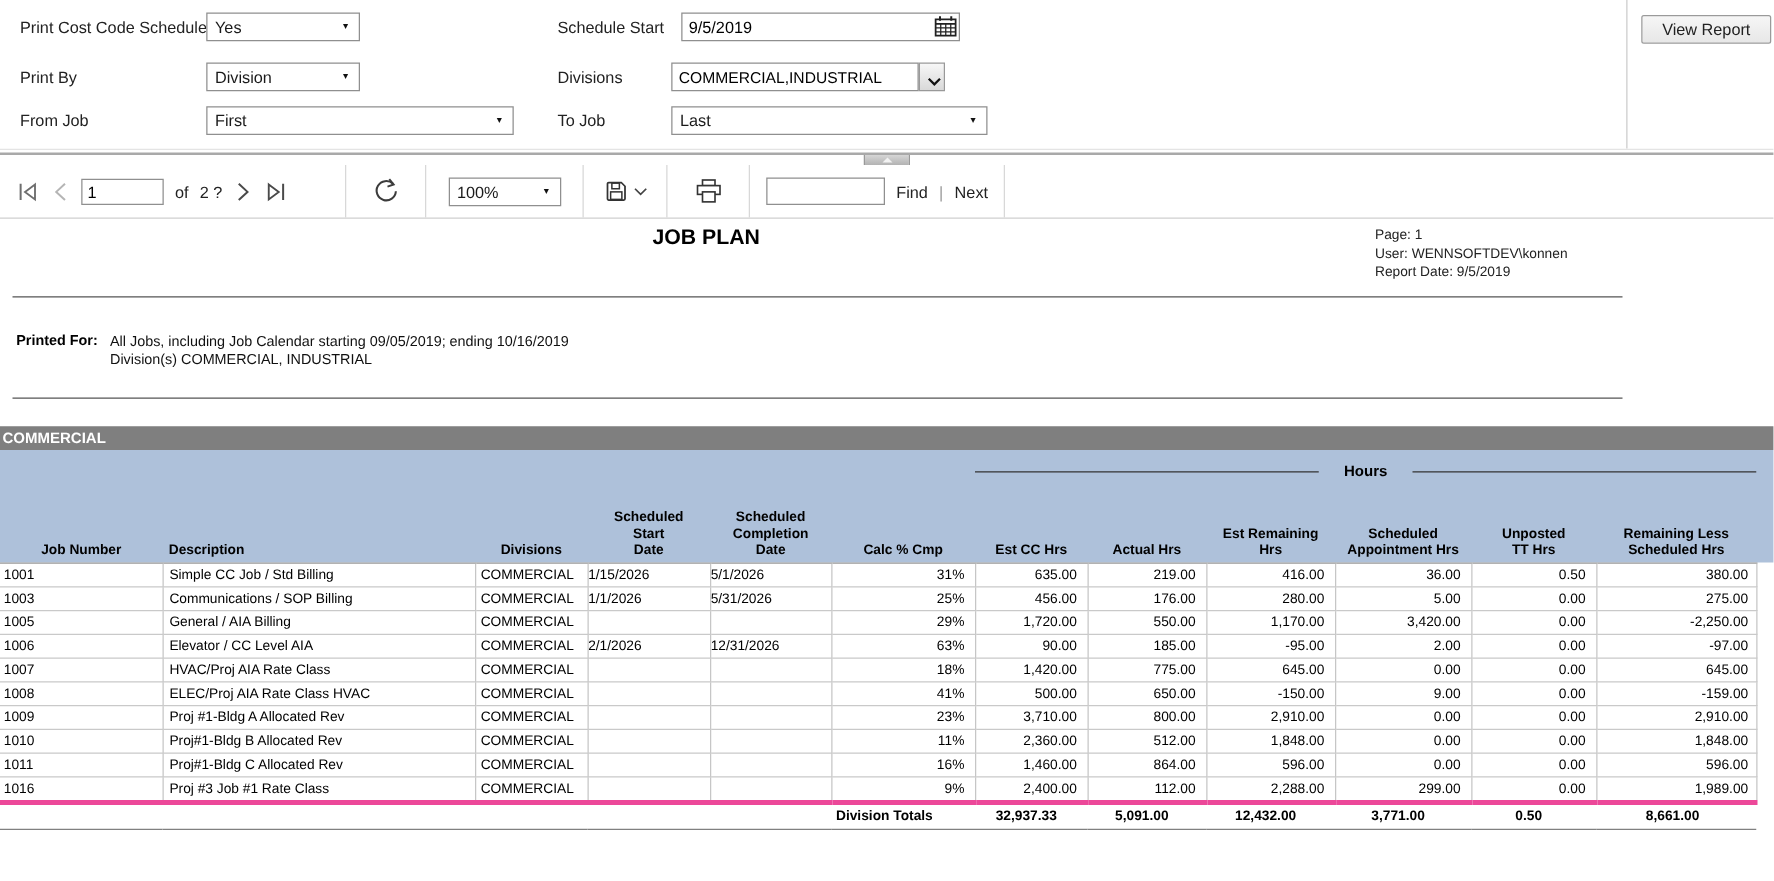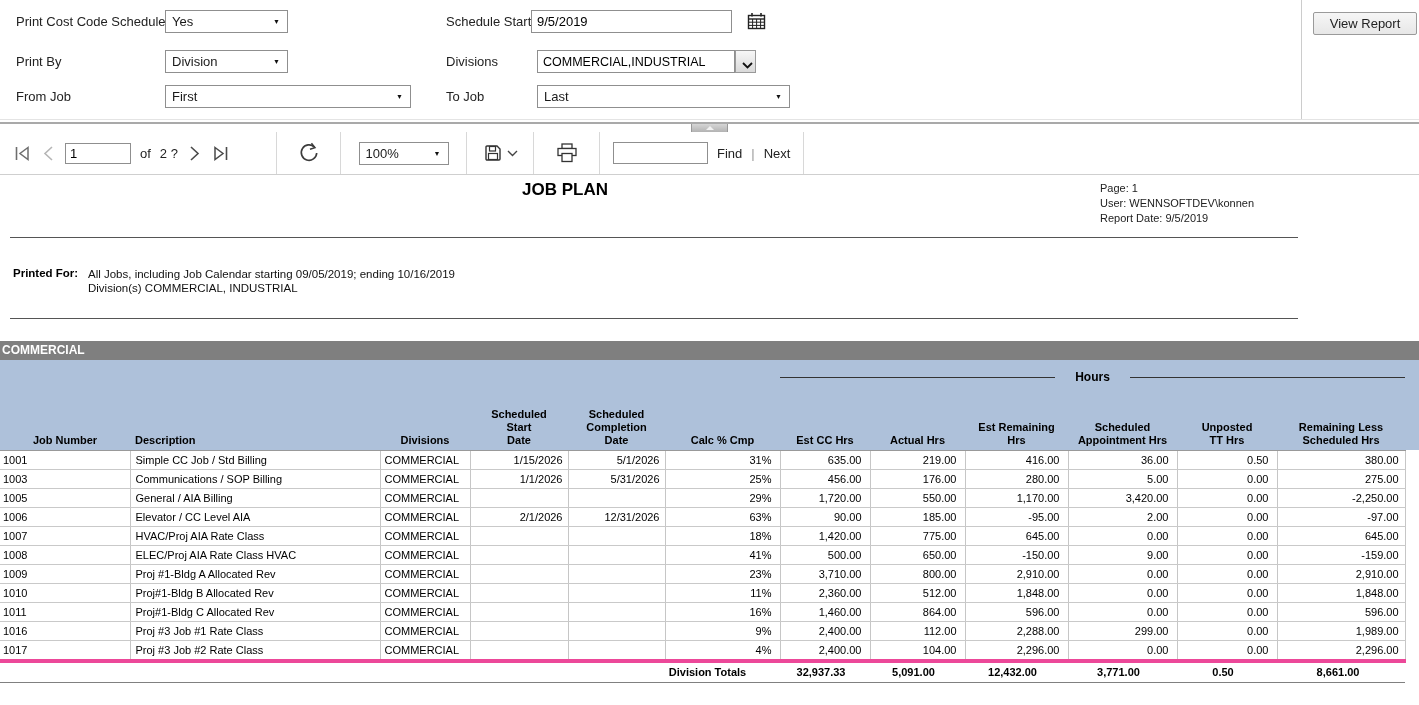--- a/index.html
+++ b/index.html
@@ -70,21 +70,21 @@
   .hours-wrap { display:flex; align-items:center; }
   .hours-rule { flex:1; height:1px; background:#333; }
   .hours-wrap span { margin:0 20px; font-weight:bold; font-size:12px; white-space:nowrap; }
   .h0 { text-align:center; } .h1 { text-align:left; padding-left:5px; }
   .h2,.h3,.h4,.h5,.h6,.h7,.h8,.h9,.h10,.h11 { text-align:center; }
   tbody td { height:18px; border-right:1px solid #c6c6c6; border-bottom:1px solid #c9c9c9;
              background:#fff; line-height:18px; overflow:hidden; white-space:nowrap; }
   .c0 { text-align:left; padding-left:3px; }
   .c1 { text-align:left; padding-left:5px; }
   .c2 { text-align:left; padding-left:4px; }
-  .c3,.c4 { text-align:right; padding-right:5px;padding-left:32px; }
+  .c3,.c4 { text-align:left; padding-right:5px; }
   .c5,.c6,.c7,.c8,.c9,.c10 { text-align:right; padding-right:8px; }
   .c11 { text-align:right; padding-right:6px; }
   tr.totals td { border:none; border-top:4px solid #ec4899; border-bottom:1px solid #808080;
                  font-weight:bold; height:19px; background:#fff; line-height:19px;text-align:center; }
   td.tot-label { text-align:right; padding-right:30px; }
   td.tot-val { text-align:right; padding-right:8px; }
   td.tot-val.tc5 { padding-right:6px; }
 </style>
 </head>
 <body>
@@ -92,21 +92,21 @@
 <div id="app">
 
   <div class="params">
     <span class="plabel" style="left:16px; top:14px;">Print Cost Code Schedule</span>
     <div class="fselect" style="left:165px; top:10px; width:123px;">
       <span>Yes</span>
       <span class="fsel-arrow">▼</span>
     </div>
 
     <span class="plabel" style="left:446px; top:14px;">Schedule Start</span>
-    <input class="tinput" style="left: 531px; top: 10px; width: 201px;" value="9/5/2019">
+    <input class="tinput" style="left: 545px; top: 10px; width: 223px;" value="9/5/2019">
     <button class="icon-btn cal-btn">
       <svg width="19" height="19" viewBox="0 0 19 19">
         <rect x="1.5" y="3.5" width="16" height="13" fill="none" stroke="#222" stroke-width="1.4"></rect>
         <line x1="1.5" y1="7" x2="17.5" y2="7" stroke="#222" stroke-width="1.4"></line>
         <line x1="5" y1="1" x2="5" y2="4.5" stroke="#222" stroke-width="1.6"></line>
         <line x1="14" y1="1" x2="14" y2="4.5" stroke="#222" stroke-width="1.6"></line>
         <line x1="5.6" y1="7" x2="5.6" y2="16.5" stroke="#222" stroke-width="1"></line>
         <line x1="9.6" y1="7" x2="9.6" y2="16.5" stroke="#222" stroke-width="1"></line>
         <line x1="13.6" y1="7" x2="13.6" y2="16.5" stroke="#222" stroke-width="1"></line>
         <line x1="1.5" y1="10.2" x2="17.5" y2="10.2" stroke="#222" stroke-width="1"></line>
@@ -428,34 +428,20 @@
               <td class="c3"></td>
               <td class="c4"></td>
               <td class="c5">9%</td>
               <td class="c6">2,400.00</td>
               <td class="c7">112.00</td>
               <td class="c8">2,288.00</td>
               <td class="c9">299.00</td>
               <td class="c10">0.00</td>
               <td class="c11">1,989.00</td>
             </tr>
-            <tr>
-              <td class="c0">1017</td>
-              <td class="c1">Proj #3 Job #2 Rate Class</td>
-              <td class="c2">COMMERCIAL</td>
-              <td class="c3"></td>
-              <td class="c4"></td>
-              <td class="c5">4%</td>
-              <td class="c6">2,400.00</td>
-              <td class="c7">104.00</td>
-              <td class="c8">2,296.00</td>
-              <td class="c9">0.00</td>
-              <td class="c10">0.00</td>
-              <td class="c11">2,296.00</td>
-            </tr>
             <tr class="totals">
               <td colspan="5"></td>
               <td class="tot-label">Division Totals</td>
               <td class="tot-val tc0">32,937.33</td>
               <td class="tot-val tc1">5,091.00</td>
               <td class="tot-val tc2">12,432.00</td>
               <td class="tot-val tc3">3,771.00</td>
               <td class="tot-val tc4">0.50</td>
               <td class="tot-val tc5">8,661.00</td>
             </tr>

